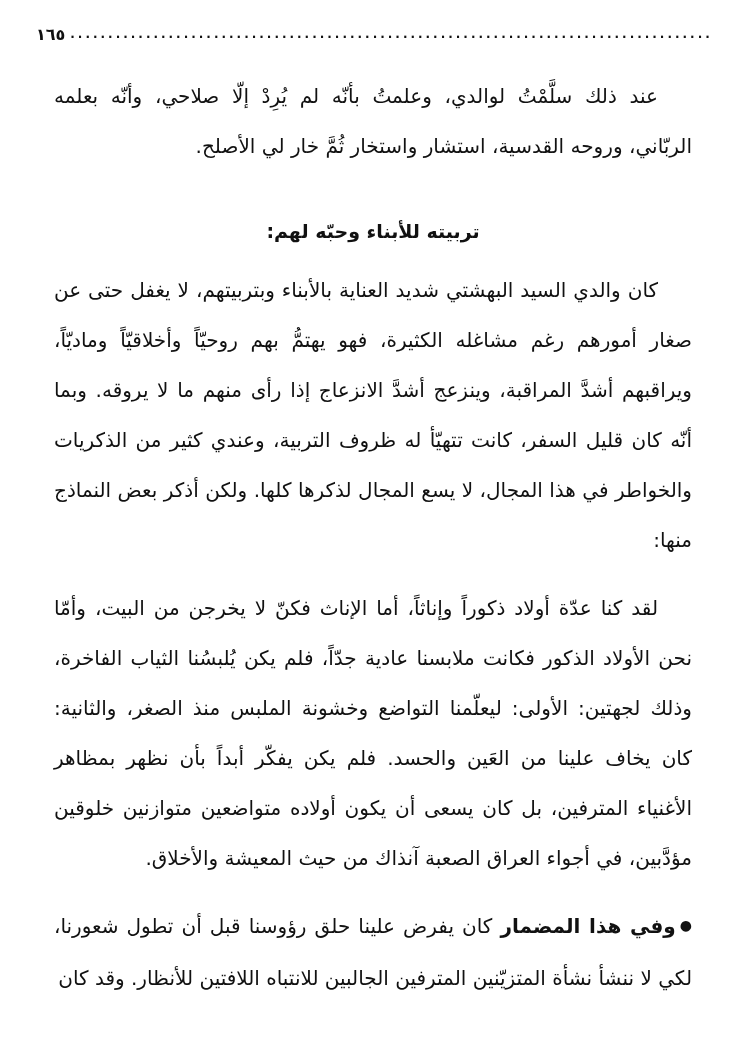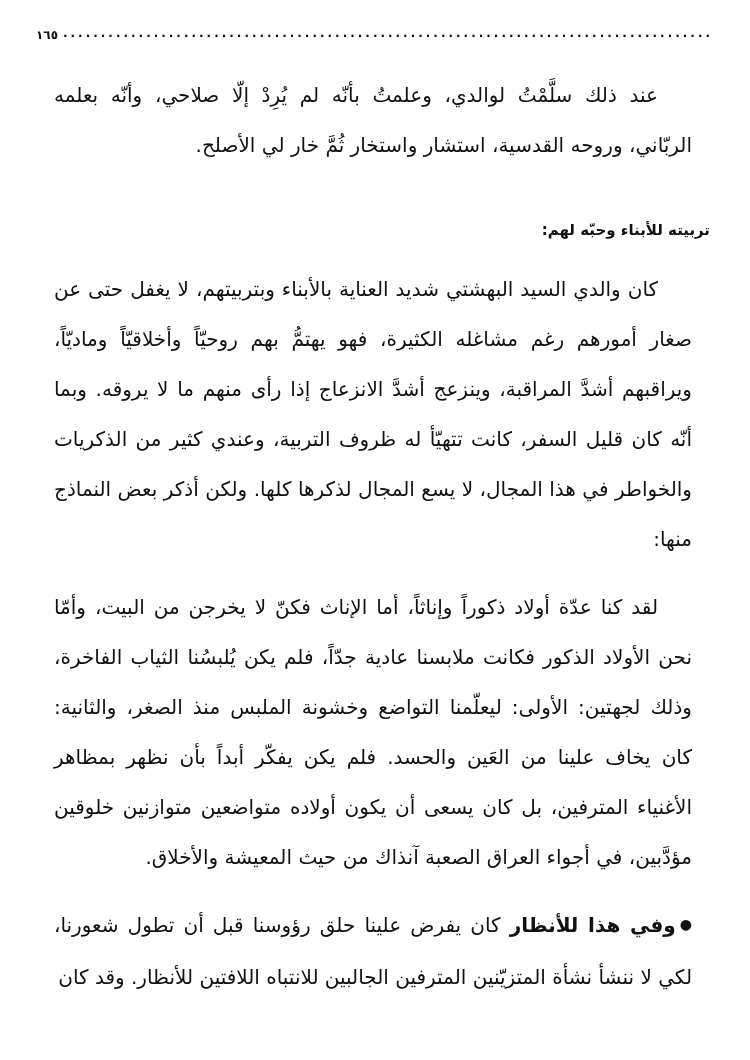--- a/index.html
+++ b/index.html
@@ -37,39 +37,39 @@
     white-space: nowrap;
     direction: ltr;
     font-size: 12px;
     letter-spacing: 3px;
     font-weight: bold;
     transform: translateY(-2px);
   }
   .header-num {
     white-space: nowrap;
     flex: 0 0 auto;
-    font-size: 12px;
+    font-size: 16px;
   }
   .body-text {
     margin-top: 24px;
     font-size: 20px;
     line-height: 50px;
     text-align: justify;
   }
   .para {
     margin: 18px;
     padding: 0;
   }
   .indent {
     text-indent: 34px;
   }
   .heading {
-    font-size: 15px;
+    font-size: 19px;
     font-weight: bold;
-    text-align: right;
+    text-align: center;
     text-indent: 0;
     line-height: 32px;
     margin: 44px 0 10px 0;
   }
   .bullet-para {
     text-indent: 0;
   }
   .bullet {
     font-size: 14px;
     display: inline-block;
@@ -94,18 +94,18 @@
 
     <p class="para indent">عند ذلك سلَّمْتُ لوالدي، وعلمتُ بأنّه لم يُرِدْ إلّا صلاحي، وأنّه بعلمه الربّاني، وروحه القدسية، استشار واستخار ثُمَّ خار لي الأصلح.</p>
 
     <h2 class="heading">تربيته للأبناء وحبّه لهم:</h2>
 
     <p class="para indent">كان والدي السيد البهشتي شديد العناية بالأبناء وبتربيتهم، لا يغفل حتى عن صغار أمورهم رغم مشاغله الكثيرة، فهو يهتمُّ بهم روحيّاً وأخلاقيّاً وماديّاً، ويراقبهم أشدَّ المراقبة، وينزعج أشدَّ الانزعاج إذا رأى منهم ما لا يروقه. وبما أنّه كان قليل السفر، كانت تتهيّأ له ظروف التربية، وعندي كثير من الذكريات والخواطر في هذا المجال، لا يسع المجال لذكرها كلها. ولكن أذكر بعض النماذج منها:</p>
 
     <p class="para indent">لقد كنا عدّة أولاد ذكوراً وإناثاً، أما الإناث فكنّ لا يخرجن من البيت، وأمّا نحن الأولاد الذكور فكانت ملابسنا عادية جدّاً، فلم يكن يُلبسُنا الثياب الفاخرة، وذلك لجهتين: الأولى: ليعلّمنا التواضع وخشونة الملبس منذ الصغر، والثانية: كان يخاف علينا من العَين والحسد. فلم يكن يفكّر أبداً بأن نظهر بمظاهر الأغنياء المترفين، بل كان يسعى أن يكون أولاده متواضعين متوازنين خلوقين مؤدَّبين، في أجواء العراق الصعبة آنذاك من حيث المعيشة والأخلاق.</p>
 
     <p class="para bullet-para">
-      <span class="bullet">●</span><span class="lead">وفي هذا للأنظار</span><span> كان يفرض علينا حلق رؤوسنا قبل أن تطول شعورنا، لكي لا ننشأ نشأة المتزيّنين المترفين الجالبين للانتباه اللافتين للأنظار. وقد كان</span>
+      <span class="bullet">●</span><span class="lead">وفي هذا المضمار</span><span> كان يفرض علينا حلق رؤوسنا قبل أن تطول شعورنا، لكي لا ننشأ نشأة المتزيّنين المترفين الجالبين للانتباه اللافتين للأنظار. وقد كان</span>
     </p>
 
   </div>
 
 </div>
 
 </body></html>

